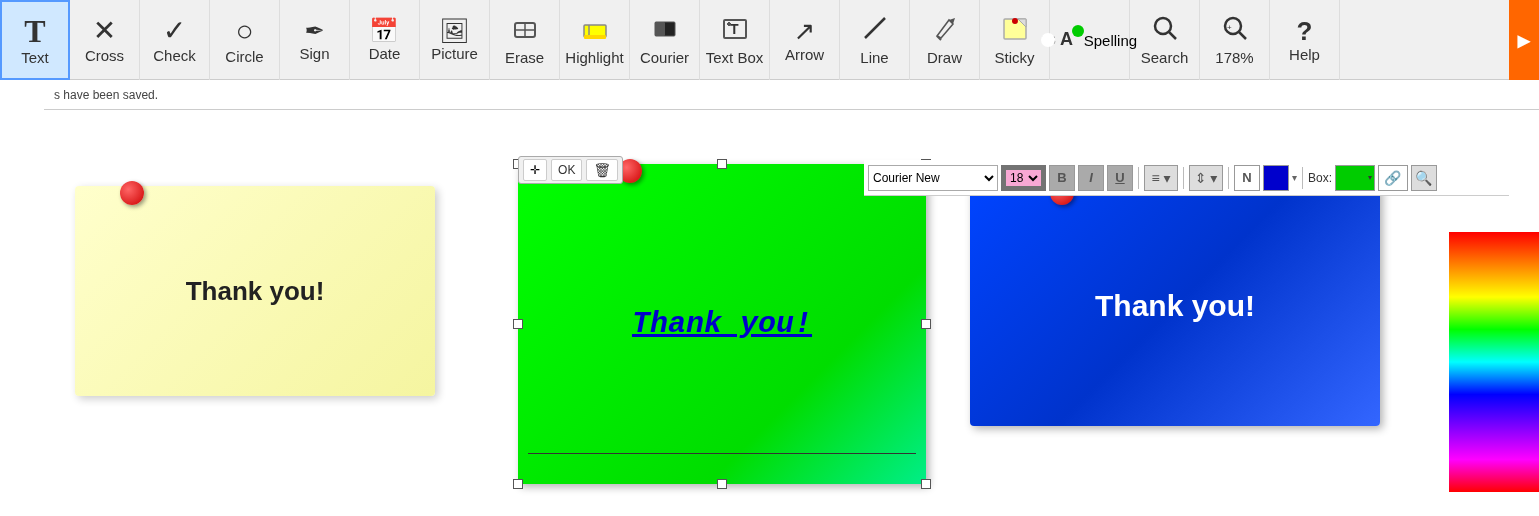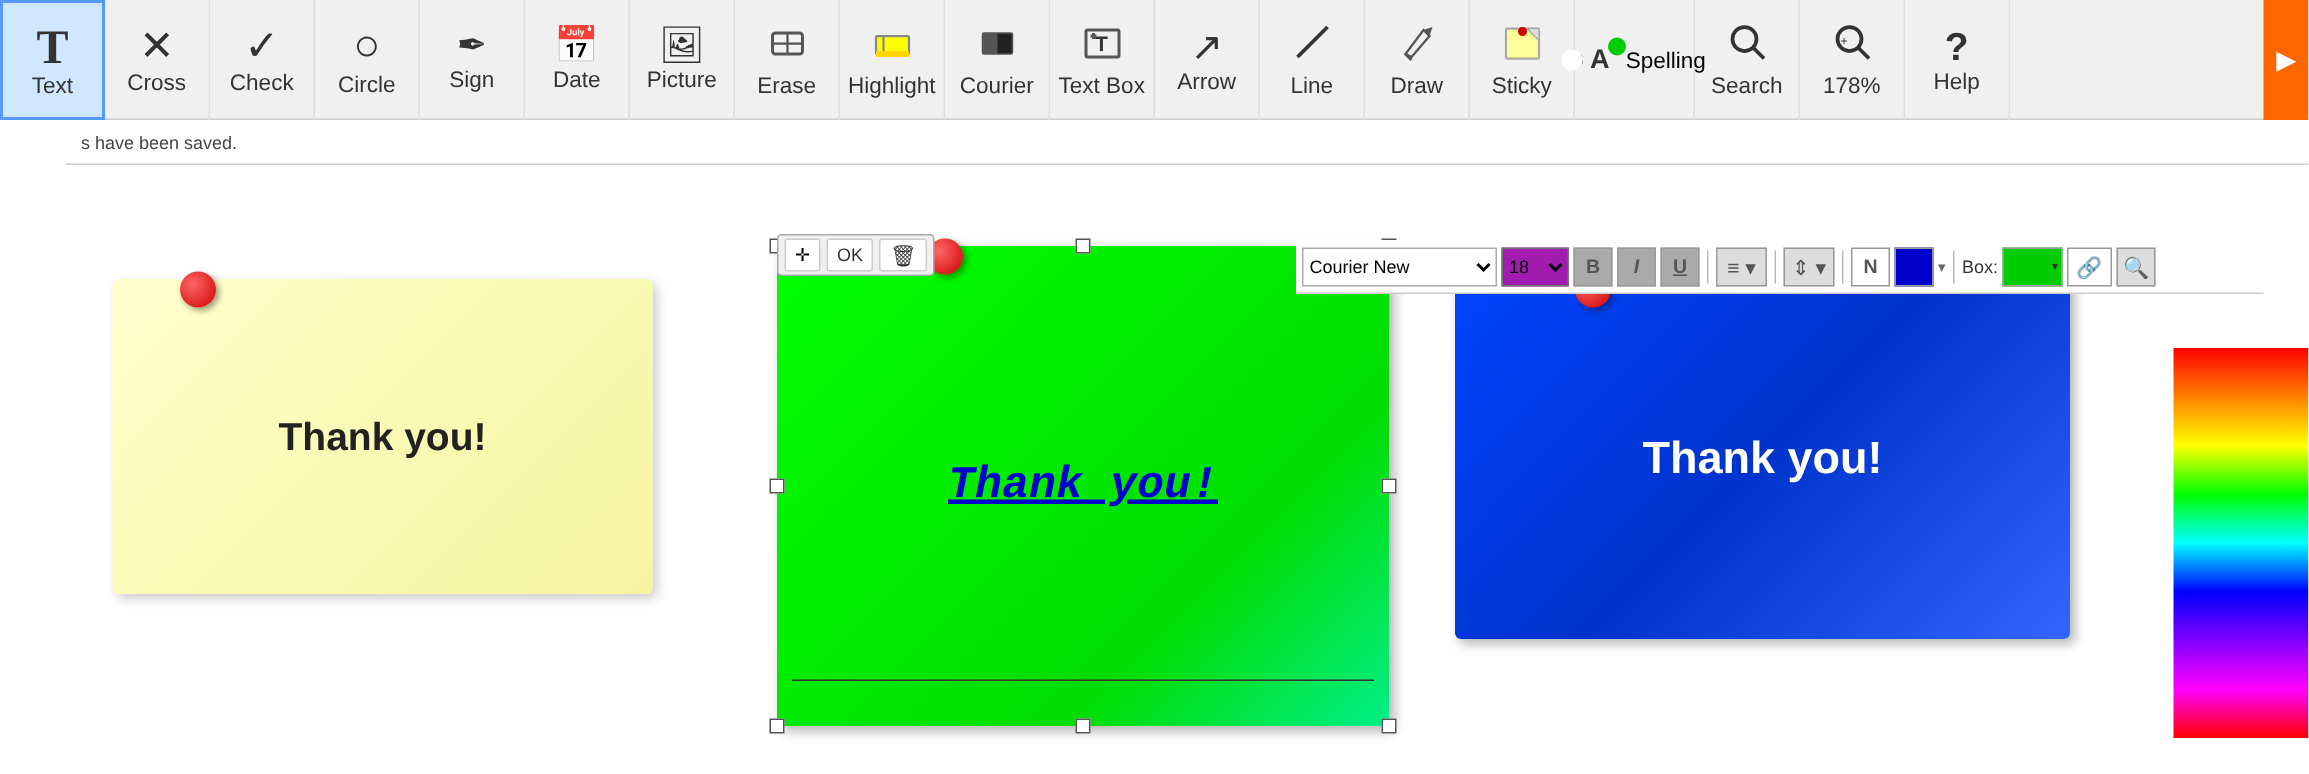--- a/index.html
+++ b/index.html
@@ -112,23 +112,23 @@
     .font-select {
       width: 130px;
       height: 26px;
       border: 1px solid #aaa;
       font-size: 12px;
       background: white;
     }
     .size-select {
       width: 45px;
       height: 26px;
-      border: 1px solid #737373;
+      border: 5px solid #737373;
       font-size: 12px;
-      background: #a21caf;
+      background: #f9a8d4;
     }
     .fmt-btn {
       width: 26px;
       height: 26px;
       border: 1px solid #999;
       background: #ddd;
       cursor: pointer;
       font-size: 13px;
       font-weight: bold;
       display: flex;

